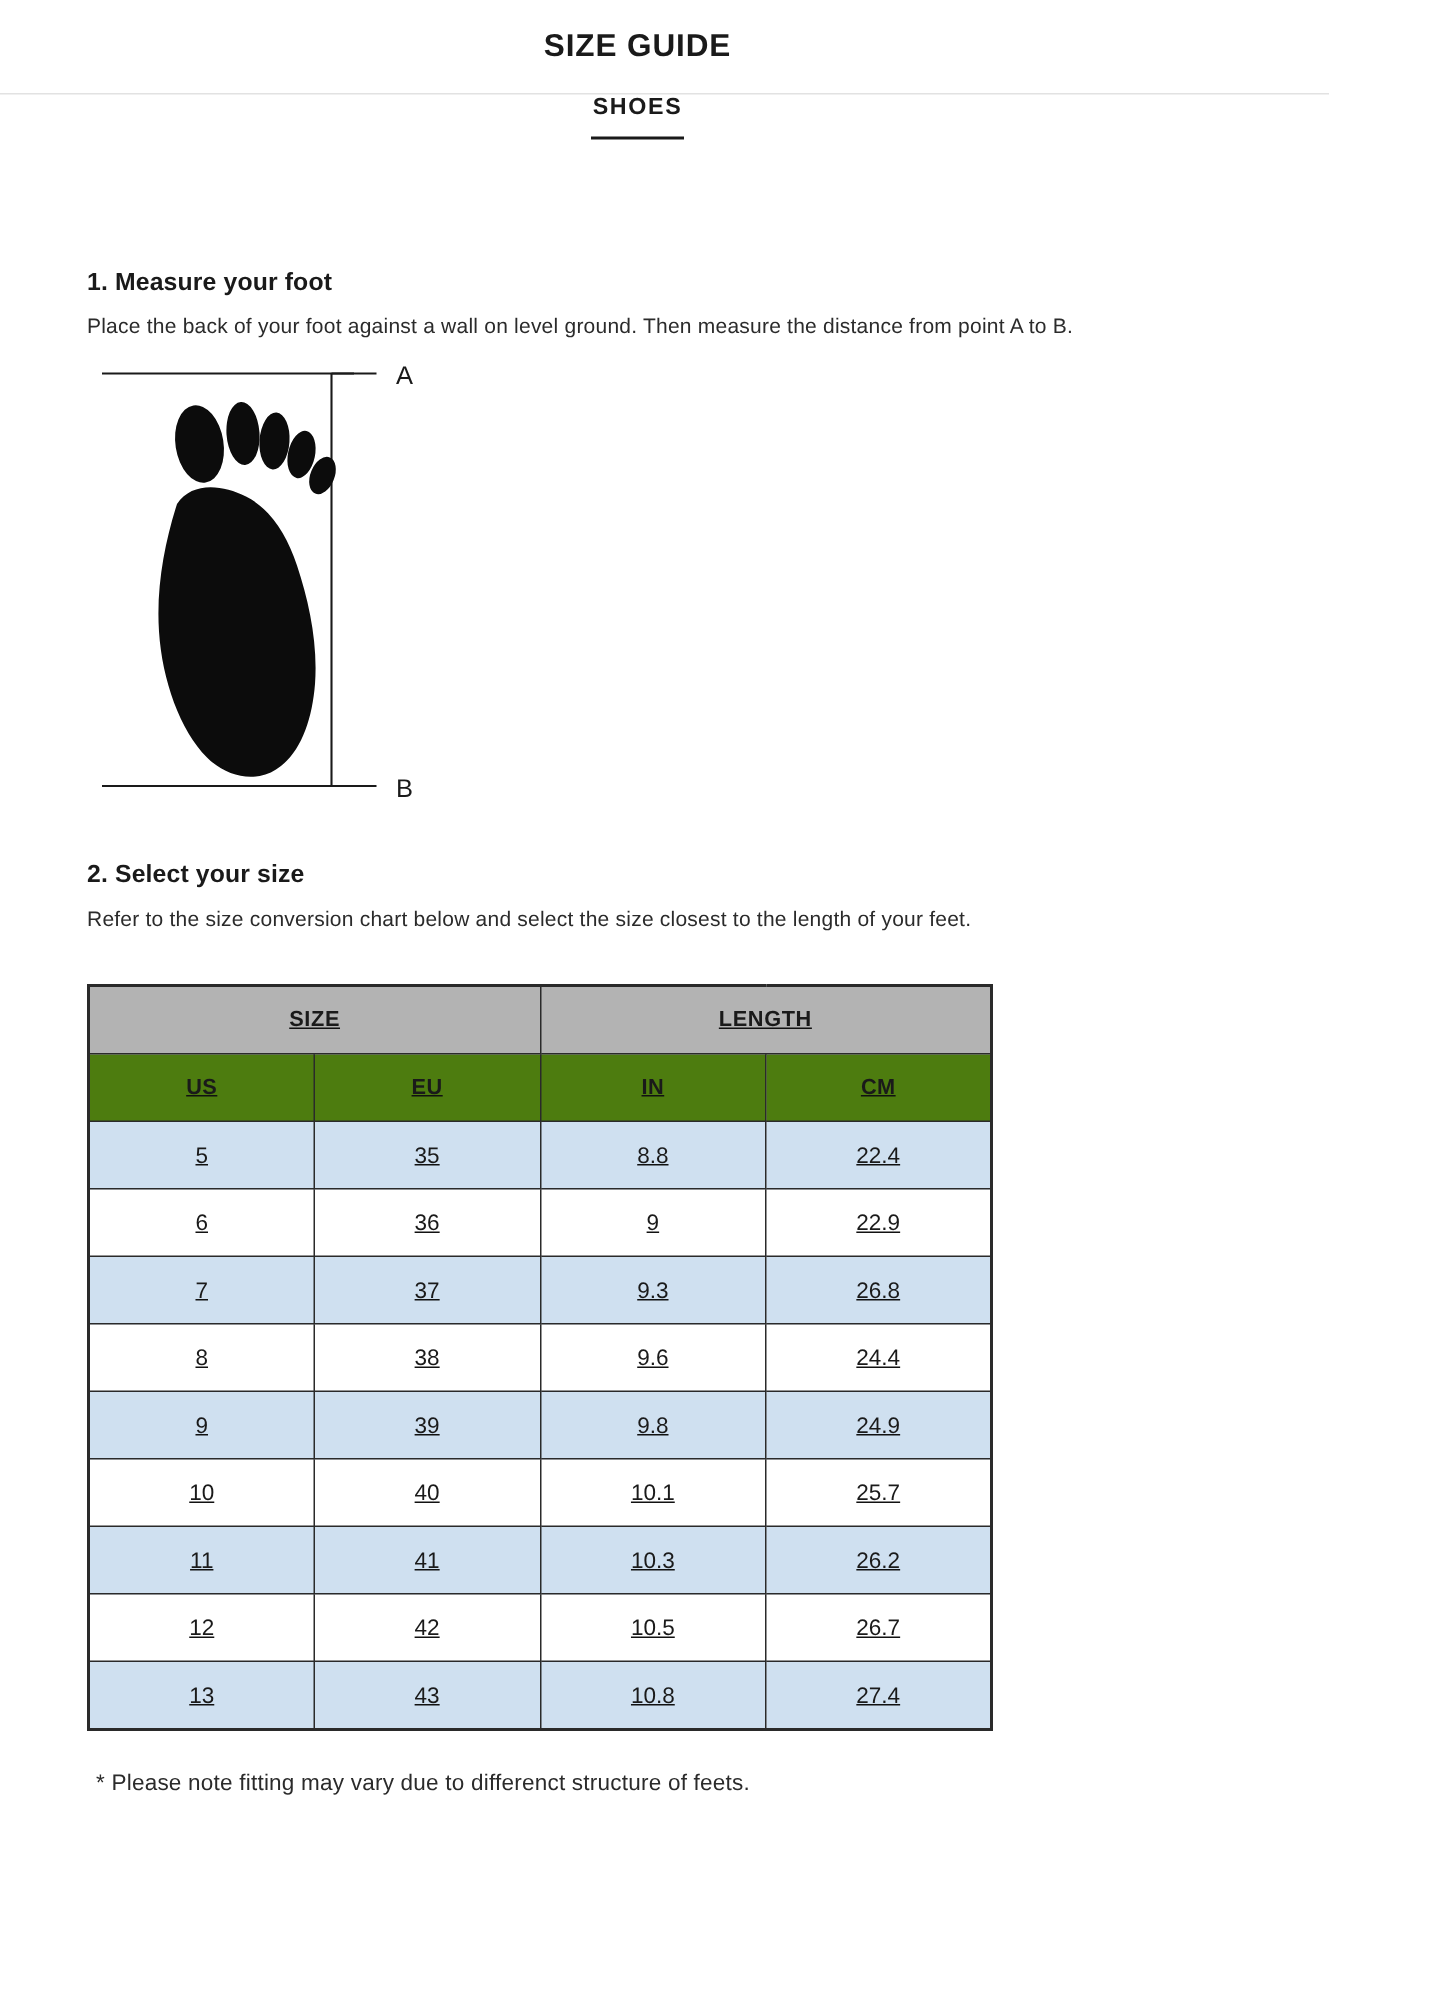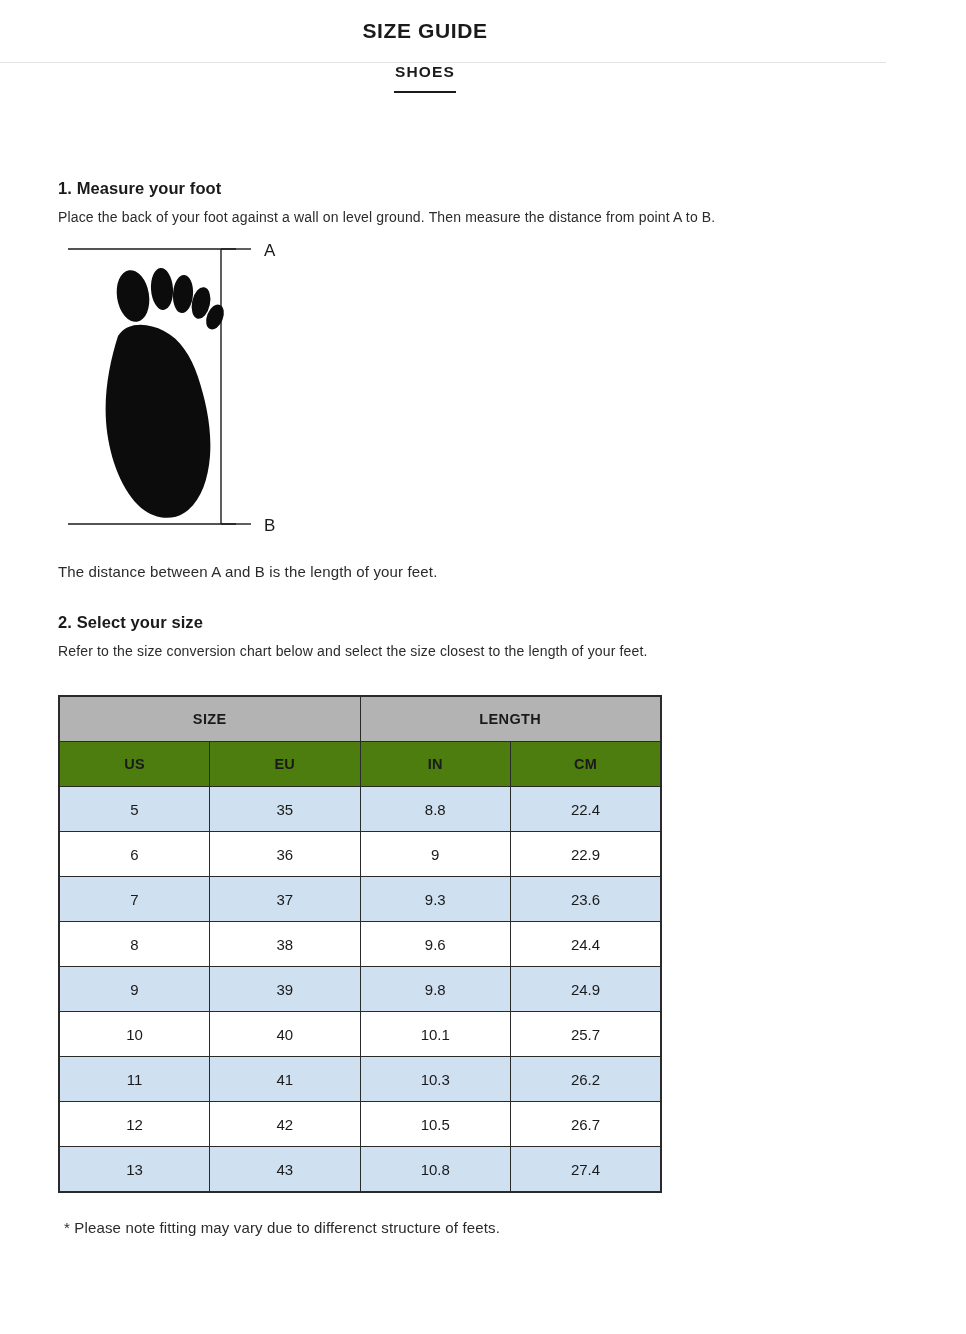--- a/index.html
+++ b/index.html
@@ -87,20 +87,21 @@
     margin-top: 16px;
     margin-left: 0px;
   }
   .figure svg { display: block; }
 
   
   .table-wrap {
     margin-top: 36px;
     width: 604px;
     margin-left: 0px;
+    text-decoration: underline;
   }
   table.size-table {
     border-collapse: collapse;
     width: 604px;
     border: 2px solid #2a2a2a;
     table-layout: fixed;
   }
   table.size-table td, table.size-table th {
     border: 1px solid #2a2a2a;
     text-align: center;
@@ -184,21 +185,20 @@
 
           <ellipse cx="157" cy="76" rx="8" ry="13" transform="rotate(22 157 76)"></ellipse>
         </g>
 
         <text x="206" y="15" font-family="Liberation Sans, sans-serif" font-size="17" fill="#1a1a1a">A</text>
         <text x="206" y="290" font-family="Liberation Sans, sans-serif" font-size="17" fill="#1a1a1a">B</text>
       </svg>
 
     </div>
 
-    <div class="note-after-figure">The distance between A and B is the length of your feet.</div>
 
     <div class="step2">
       <div class="step-heading">2. Select your size</div>
       <div class="step-text">Refer to the size conversion chart below and select the size closest to the length of your feet.</div>
     </div>
 
     <div class="table-wrap">
       <table class="size-table">
         <thead>
           <tr>
@@ -222,21 +222,21 @@
           <tr class="plain">
             <td>6</td>
             <td>36</td>
             <td>9</td>
             <td>22.9</td>
           </tr>
           <tr class="alt">
             <td>7</td>
             <td>37</td>
             <td>9.3</td>
-            <td>23.6</td>
+            <td>26.8</td>
           </tr>
           <tr class="plain">
             <td>8</td>
             <td>38</td>
             <td>9.6</td>
             <td>24.4</td>
           </tr>
           <tr class="alt">
             <td>9</td>
             <td>39</td>

